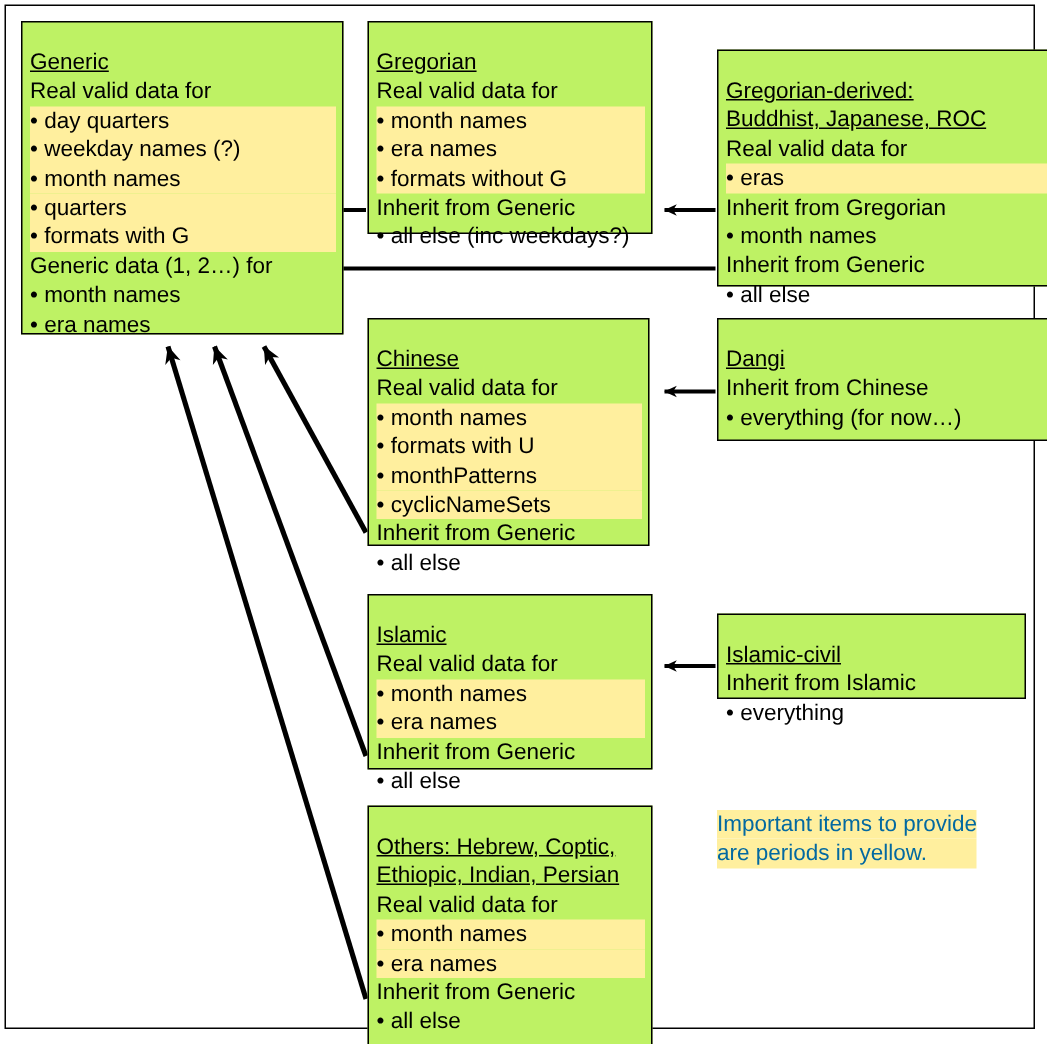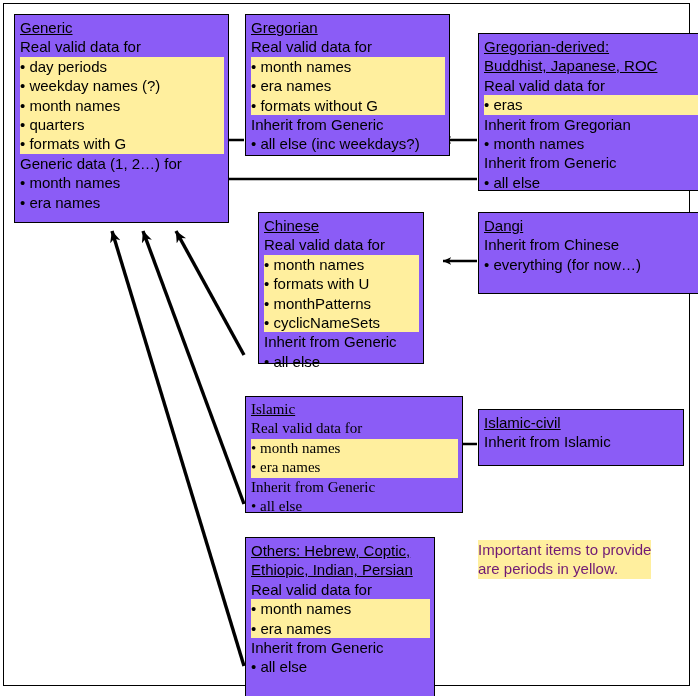--- a/index.html
+++ b/index.html
@@ -31,43 +31,43 @@
     position: absolute;
     left: 0;
     top: 0;
     width: 698px;
     height: 696px;
     pointer-events: none;
   }
   .node {
     position: absolute;
     border: 1px solid #000000;
-    background: #8b5cf6;
+    background: #bef264;
     box-sizing: border-box;
-    padding: 3px 4px 3px 5px;
+    padding: 17px 4px 3px 5px;
     font-size: 15px;
     line-height: 19.4px;
     color: #000000;
     white-space: nowrap;
   }
   .node .ttl {
     text-decoration: underline;
     display: block;
   }
   .node .ln {
     display: block;
   }
   .node .hl {
     background: #ffef9e;
   }
   #legend-note {
     position: absolute;
     font-size: 15px;
     line-height: 19.4px;
-    color: #701a75;
+    color: #0369a1;
     white-space: nowrap;
   }
   #legend-note .ln {
     display: block;
   }
   #legend-note .hl {
     background: #ffef9e;
   }
 </style>
 </head>
@@ -116,80 +116,81 @@
     </g>
 
     <g>
       <line x1="244" y1="666" x2="112" y2="231" stroke="#000000" stroke-width="3.4" marker-end="url(#ah2)"></line>
     </g>
   </svg>
 
   <div class="node" style="left:14px; top:14px; width:215px; height:209px;">
     <span class="ttl">Generic</span>
     <span class="ln">Real valid data for</span>
-    <span class="ln hl">• day periods</span>
+    <span class="ln hl">• day quarters</span>
     <span class="ln hl">• weekday names (?)</span>
     <span class="ln hl">• month names</span>
     <span class="ln hl">• quarters</span>
     <span class="ln hl">• formats with G</span>
     <span class="ln">Generic data (1, 2…) for</span>
     <span class="ln">• month names</span>
     <span class="ln">• era names</span>
   </div>
 
-  <div class="node" style="left:245px; top:14px; width:205px; height:142px;">
+  <div class="node" style="left:245px; top:14px; width:190px; height:142px;">
     <span class="ttl">Gregorian</span>
     <span class="ln">Real valid data for</span>
     <span class="ln hl">• month names</span>
     <span class="ln hl">• era names</span>
     <span class="ln hl">• formats without G</span>
     <span class="ln">Inherit from Generic</span>
     <span class="ln">• all else (inc weekdays?)</span>
   </div>
 
   <div class="node" style="left:478px; top:33px; width:241px; height:158px;">
     <span class="ttl">Gregorian-derived:</span>
     <span class="ttl">Buddhist, Japanese, ROC</span>
     <span class="ln">Real valid data for</span>
     <span class="ln hl">• eras</span>
     <span class="ln">Inherit from Gregorian</span>
     <span class="ln">• month names</span>
     <span class="ln">Inherit from Generic</span>
     <span class="ln">• all else</span>
   </div>
 
-  <div class="node" style="left:258px; top:212px; width:166px; height:152px;">
+  <div class="node" style="left:245px; top:212px; width:188px; height:152px;">
     <span class="ttl">Chinese</span>
     <span class="ln">Real valid data for</span>
     <span class="ln hl">• month names</span>
     <span class="ln hl">• formats with U</span>
     <span class="ln hl">• monthPatterns</span>
     <span class="ln hl">• cyclicNameSets</span>
     <span class="ln">Inherit from Generic</span>
     <span class="ln">• all else</span>
   </div>
 
   <div class="node" style="left:478px; top:212px; width:226px; height:82px;">
     <span class="ttl">Dangi</span>
     <span class="ln">Inherit from Chinese</span>
     <span class="ln">• everything (for now…)</span>
   </div>
 
-  <div class="node" style="left:245px; top:396px; width:218px; height:117px;font-family:Liberation Serif, serif;">
+  <div class="node" style="left:245px; top:396px; width:190px; height:117px;">
     <span class="ttl">Islamic</span>
     <span class="ln">Real valid data for</span>
     <span class="ln hl">• month names</span>
     <span class="ln hl">• era names</span>
     <span class="ln">Inherit from Generic</span>
     <span class="ln">• all else</span>
   </div>
 
   <div class="node" style="left:478px; top:409px; width:206px; height:57px;">
     <span class="ttl">Islamic-civil</span>
     <span class="ln">Inherit from Islamic</span>
+    <span class="ln">• everything</span>
   </div>
 
   <div class="node" style="left:245px; top:537px; width:190px; height:172px;">
     <span class="ttl">Others: Hebrew, Coptic,</span>
     <span class="ttl">Ethiopic, Indian, Persian</span>
     <span class="ln">Real valid data for</span>
     <span class="ln hl">• month names</span>
     <span class="ln hl">• era names</span>
     <span class="ln">Inherit from Generic</span>
     <span class="ln">• all else</span>

